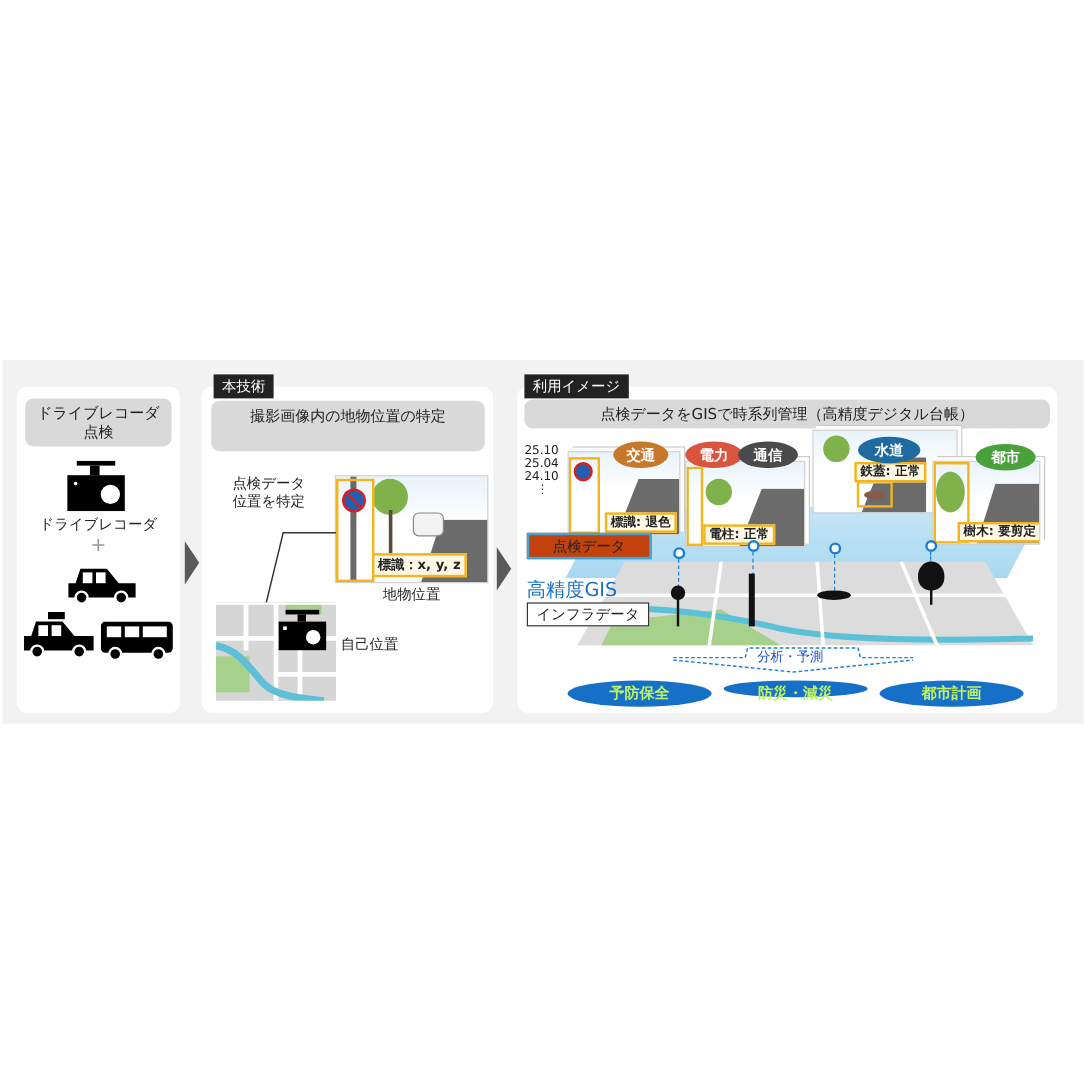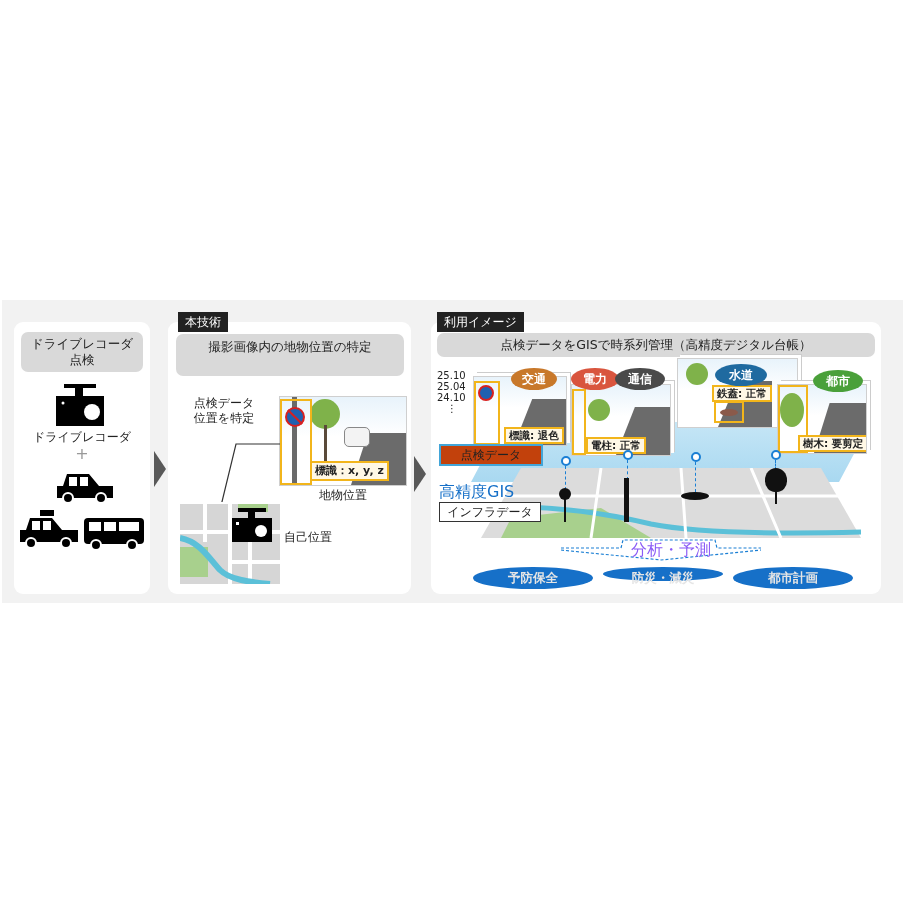--- a/index.html
+++ b/index.html
@@ -11,21 +11,21 @@
   .hdr { position:absolute; background:#d9d9d9; border-radius:7px; text-align:center; font-size:12.5px; line-height:16px; color:#222; }
   .arrow { position:absolute; width:0; height:0; border-top:18px solid transparent; border-bottom:18px solid transparent; border-left:12px solid #595959; }
   .abs { position:absolute; }
   .lbl { position:absolute; font-size:12px; line-height:15px; text-align:center; }
   .bold { font-weight:normal; }
   .photo { position:absolute; background:linear-gradient(#e8f3fb 0%, #ffffff 45%); border:1px solid #cfcfcf; overflow:hidden; }
   .road { position:absolute; background:#6b6b6b; }
   .ybox { position:absolute; border:2px solid #f2b51b; box-sizing:border-box; }
   .ylabel { position:absolute; background:#fff8e6; border:2px solid #f2b51b; font-weight:bold; font-size:10.5px; line-height:13px; padding:0 3px; white-space:nowrap; }
   .cat { position:absolute; color:#fff; font-weight:bold; font-size:12px; text-align:center; border-radius:50%; line-height:22px; }
-  .oval { position:absolute; background:#1670c8; color:#e5e5e5; font-weight:bold; font-size:12.5px; text-align:center; border-radius:50%; line-height:22px; }
+  .oval { position:absolute; background:#1670c8; color:#bef264; font-weight:bold; font-size:12.5px; text-align:center; border-radius:50%; line-height:22px; }
   .pin { position:absolute; width:6px; height:6px; border:2px solid #1a7fd4; border-radius:50%; background:#fff; }
   .dash { position:absolute; width:0; border-left:1.5px dashed #1a7fd4; }
 </style>
 </head>
 <body>
 
 <div class="band"></div>
 
 <div class="panel" style="left:14px;top:322px;width:136px;height:272px;">
   <div class="hdr" style="left:7px;top:10px;width:122px;height:40px;padding-top:4px;box-sizing:border-box;">
@@ -204,21 +204,21 @@
 
   <div class="pin" style="left:340px;top:128px;"></div>
   <div class="dash" style="left:344px;top:138px;height:10px;"></div>
   <div class="abs" style="left:334px;top:146px;width:22px;height:24px;border-radius:50% 50% 45% 45%;background:#111;"></div>
   <div class="abs" style="left:344px;top:168px;width:2px;height:14px;background:#111;"></div>
 
   <svg class="abs" style="left:130px;top:216px;" width="200" height="24">
     <polyline points="0,10 60,10 62,2 154,2 156,10 200,10" fill="none" stroke="#1a7fd4" stroke-width="1.2" stroke-dasharray="3,2"></polyline>
     <polyline points="0,12 100,22 200,12" fill="none" stroke="#1a7fd4" stroke-width="1.2" stroke-dasharray="3,2"></polyline>
   </svg>
-  <div class="abs" style="left:200px;top:218px;font-size:16px;color:#8b5cf6;">分析・予測</div>
+  <div class="abs" style="left:200px;top:218px;font-size:11px;color:#1d4ed8;">分析・予測</div>
 
   <div class="oval" style="left:42px;top:245px;width:120px;height:22px;">予防保全</div>
   <div class="oval" style="left:172px;top:245px;width:120px;height:14px;">防災・減災</div>
   <div class="oval" style="left:302px;top:245px;width:120px;height:22px;">都市計画</div>
 </div>
 
 <div class="tag" style="left:178px;top:312px;">本技術</div>
 <div class="tag" style="left:437px;top:312px;">利用イメージ</div>
 
 </body></html>

